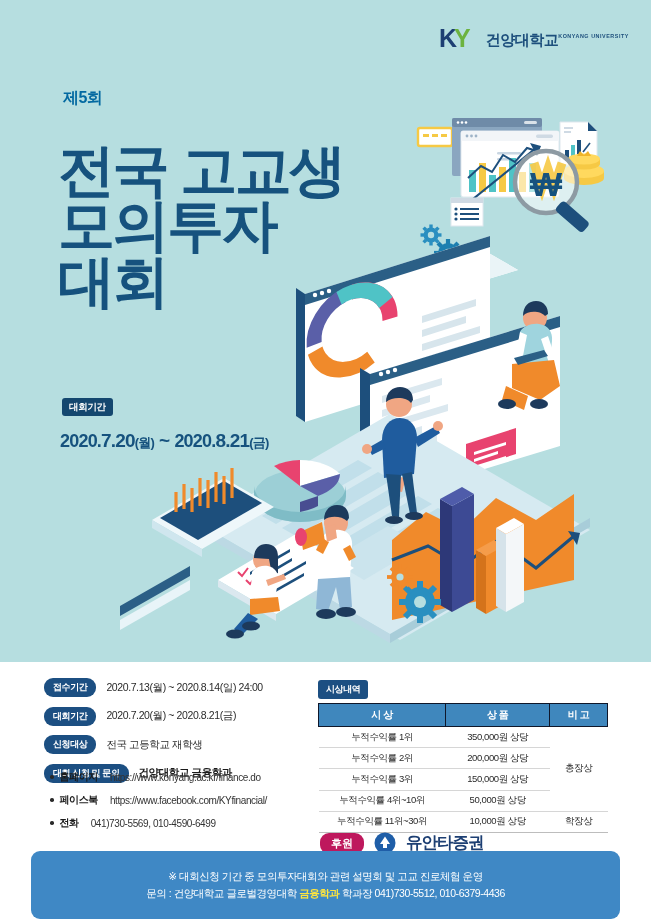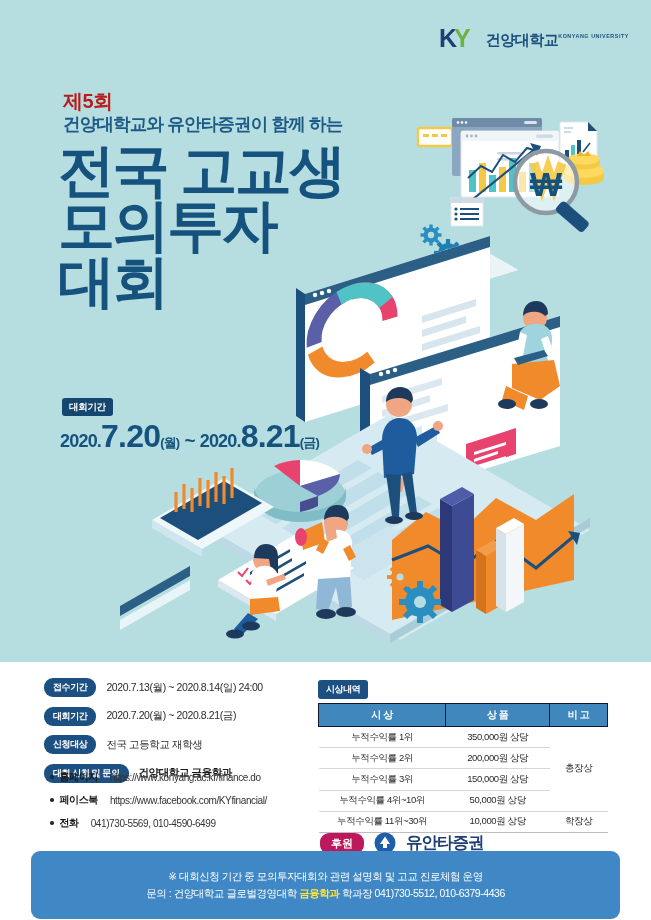--- a/index.html
+++ b/index.html
@@ -16,31 +16,31 @@
   .top-area{position:absolute;left:0;top:0;width:651px;height:662px;background:#b6dee0;overflow:hidden;}
 
   
   .uni-logo{position:absolute;right:22px;top:26px;display:flex;align-items:center;gap:7px;}
   .ky-mark{display:block;}
   .uni-names{display:flex;flex-direction:row;line-height:1;}
   .uni-kr{font-size:15px;font-weight:bold;color:#1d4f7c;letter-spacing:-0.5px;}
   .uni-en{font-size:5.4px;font-weight:bold;color:#1d4f7c;letter-spacing:0.55px;margin-top:2.5px;}
 
   
-  .sub1{position:absolute;left:63px;top:88px;font-size:20px;font-weight:bold;color:#b91c1c;letter-spacing:-0.6px;}
+  .sub1{position:absolute;left:63px;top:88px;font-size:16px;font-weight:bold;color:#0369a1;letter-spacing:-0.6px;}
   .sub2{position:absolute;left:63px;top:112px;font-size:17.5px;font-weight:bold;color:#1d5a86;letter-spacing:-0.8px;}
   .maintitle{position:absolute;left:58px;top:143px;font-size:57px;font-weight:bold;color:#16527e;
       letter-spacing:-2.5px;line-height:0.97;white-space:pre-line;}
 
   
   .date-badge{position:absolute;left:62px;top:398px;background:#14476f;color:#fff;
       font-size:9.5px;font-weight:bold;padding:2.5px 7px;border-radius:3px;letter-spacing:-0.3px;}
   .date-line{position:absolute;left:60px;top:418px;color:#16527e;font-weight:bold;letter-spacing:-0.8px;
       font-size:18px;display:flex;align-items:baseline;}
-  .date-line .big{font-size:32px;}
+  .date-line .big{font-size:19px;margin-top:12px;}
   .date-line .sm{font-size:13px;}
   .date-line .tilde{font-size:19px;padding:0 5px;}
 
   
   .bottom-area{position:absolute;left:0;top:662px;width:651px;height:258px;background:#ffffff;}
 
   .info-col{position:absolute;left:44px;top:16px;width:262px;}
   .info-row{display:flex;align-items:center;margin-bottom:9.5px;}
   .pill{background:#1c4f82;color:#fff;font-size:9px;font-weight:bold;border-radius:9px;
       padding:3px 9px;letter-spacing:-0.4px;white-space:nowrap;}
@@ -429,21 +429,20 @@
         <text x="0" y="21" font-family="'Liberation Sans',sans-serif" font-size="25" font-weight="bold" fill="#1d3f73">K</text>
         <text x="15" y="21" font-family="'Liberation Sans',sans-serif" font-size="25" font-weight="bold" fill="#6cb33f">Y</text>
       </svg>
       <div class="uni-names">
         <span class="uni-kr">건양대학교</span>
         <span class="uni-en">KONYANG UNIVERSITY</span>
       </div>
     </div>
 
     <div class="sub1">제5회</div>
-    <div class="sub2">건양대학교와 유안타증권이 함께 하는</div>
     <div class="maintitle">전국 고교생
 모의투자
 대회</div>
 
     <div class="date-badge">대회기간</div>
     <div class="date-line">
       <span>2020.</span>
       <span class="big">7.20</span>
       <span class="sm">(월)</span>
       <span class="tilde">~</span>

